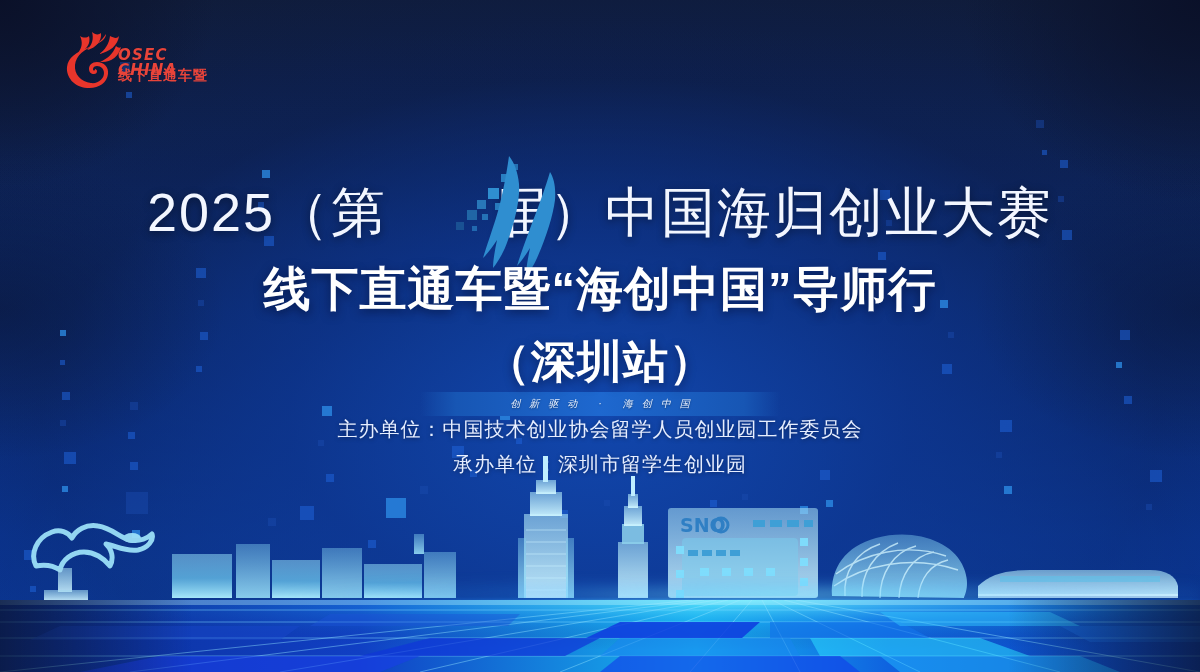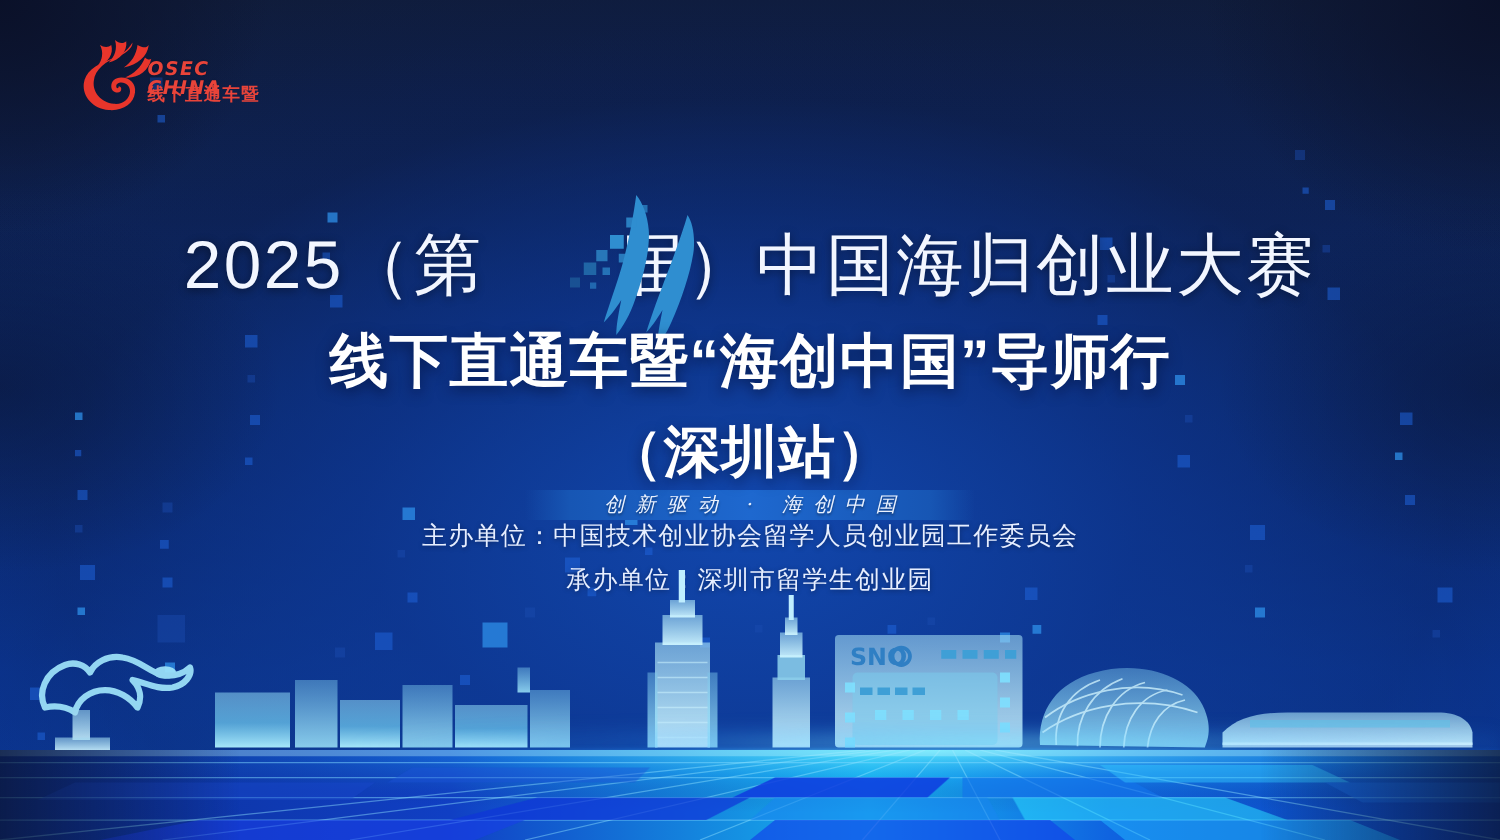--- a/index.html
+++ b/index.html
@@ -66,21 +66,21 @@
   }
 
   
   .sloganbar{
     position:absolute; left:50%; transform:translateX(-50%);
     top:216px; width:360px; height:24px;
     background:linear-gradient(90deg, rgba(18,72,175,0) 0%, #1756b4 10%, #1e68cf 50%, #1756b4 90%, rgba(18,72,175,0) 100%);
     display:flex; align-items:center; justify-content:center;
   }
   .sloganbar .slogan{
-    color:#eaf2ff; font-size:16px; letter-spacing:9px; font-style:italic;
+    color:#eaf2ff; font-size:10px; letter-spacing:9px; font-style:italic;
     font-family:"DejaVu Serif","Liberation Serif",serif; white-space:nowrap;
     text-shadow:0 1px 2px rgba(0,0,0,.4); padding-left:9px;
   }
 
   .headline{
     position:absolute; left:0; right:0; top:258px; text-align:center;
     font-size:47px; font-weight:bold; color:#ffffff; letter-spacing:1px;
     text-shadow:0 3px 10px rgba(0,10,40,.55); white-space:nowrap;
   }
   .headline2{

